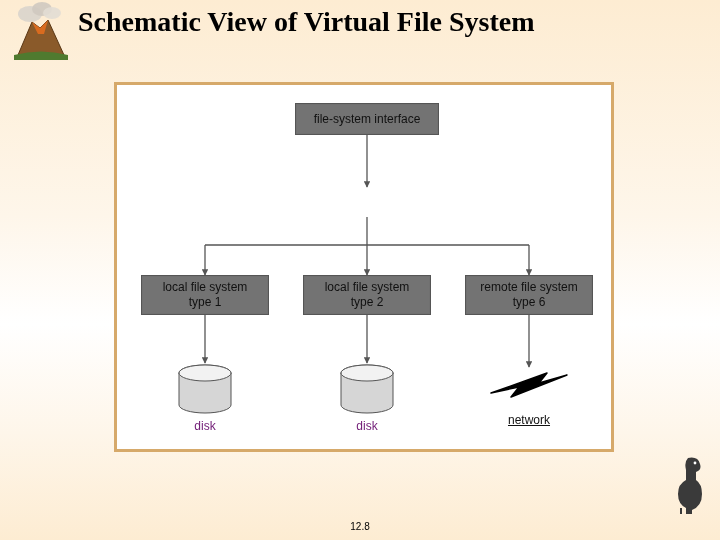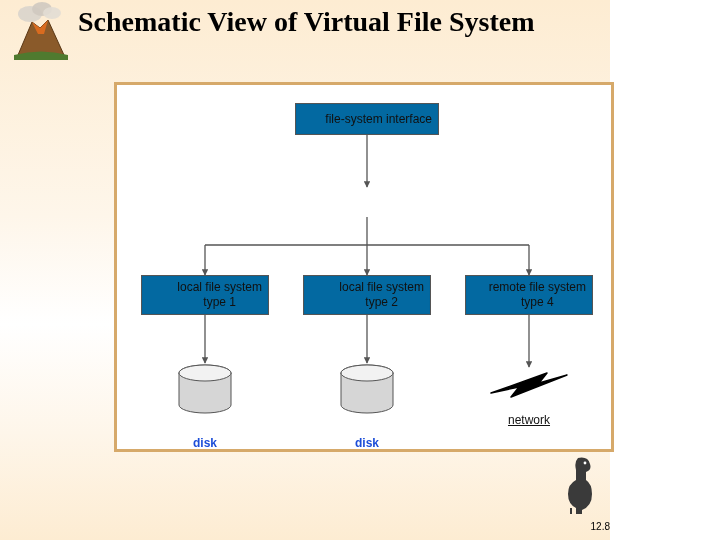--- a/index.html
+++ b/index.html
@@ -1,50 +1,50 @@
 <!DOCTYPE html>
 <html><head>
 <meta charset="utf-8">
 <style>
   * { box-sizing: border-box; margin: 0; padding: 0; }
   html, body { width: 720px; height: 540px; overflow: hidden; font-family: Arial, Helvetica, sans-serif; }
   .slide {
-    width: 610px; height: 540px; position: relative;
+    width: 720px; height: 540px; position: relative;
     background: linear-gradient(to bottom, #fdecd2 0%, #fef6ea 40%, #ffffff 60%, #fef6ea 80%, #fdecd2 100%);
   }
   .title {
     position: absolute; left: 78px; top: 6px; width: 630px;
     font-family: "Times New Roman", Times, serif;
     font-weight: bold; font-size: 28px; color: #000;
   }
   .volcano { position: absolute; left: 8px; top: 0px; width: 66px; height: 60px; }
   .dino { position: absolute; right: 10px; bottom: 26px; width: 42px; height: 60px; }
   .footer-left { position: absolute; left: 6px; bottom: 8px; font-size: 10px; color: #000; }
-  .footer-center { position: absolute; left: 0; right: 0; bottom: 8px; text-align: right; font-size: 10px; color: #000; }
+  .footer-center { position: absolute; left: 0; right: 0; bottom: 8px; text-align: center; font-size: 10px; color: #000; }
   .footer-right { position: absolute; right: 6px; bottom: 8px; font-size: 10px; color: #000; }
   .diagram-frame {
     position: absolute; left: 114px; top: 82px; width: 500px; height: 370px;
     border: 3px solid #d6a96a; background: #ffffff;
   }
   .diagram { position: relative; width: 100%; height: 100%; }
   .node {
-    position: absolute; border: 1px solid #555; background: #0369a1;
-    display: flex; align-items: center; justify-content: flex-end;
+    position: absolute; border: 1px solid #555; background: #737373;
+    display: flex; align-items: center; justify-content: center;
     text-align: center; font-size: 12px; line-height: 1.25;
     padding: 2px 6px; color: #111;
     box-shadow: inset 0 0 0 1px rgba(0,0,0,0.02);
   }
   .n-fs   { left: 178px; top: 18px;  width: 144px; height: 32px; }
   .n-vfs  { left: 178px; top: 102px; width: 144px; height: 30px; }
   .n-l1   { left: 24px;  top: 190px; width: 128px; height: 40px; }
   .n-l2   { left: 186px; top: 190px; width: 128px; height: 40px; }
   .n-r1   { left: 348px; top: 190px; width: 128px; height: 40px; }
   .cyl { position: absolute; width: 62px; }
   .cyl svg { width: 62px; height: 52px; display: block; }
-  .cyl-label { text-align: center; font-size: 12px; margin-top: 21px; color: #1d4ed8; font-weight: bold; }
+  .cyl-label { text-align: center; font-size: 12px; margin-top: 4px; color: #701a75; }
   .c1 { left: 57px;  top: 278px; }
   .c2 { left: 219px; top: 278px; }
   .net { position: absolute; left: 368px; top: 278px; width: 88px; }
   .net svg { width: 88px; height: 44px; display: block; }
   .net-label { text-align: center; font-size: 12px; margin-top: 6px; color: #111; text-decoration: underline; }
   svg.lines { position: absolute; left: 0; top: 0; width: 500px; height: 370px; pointer-events: none; }
 </style>
 </head>
 <body>
 
@@ -89,21 +89,21 @@
       <div class="node n-l1">
         <span style="white-space:pre-line">local file system
 type 1</span>
       </div>
       <div class="node n-l2">
         <span style="white-space:pre-line">local file system
 type 2</span>
       </div>
       <div class="node n-r1">
         <span style="white-space:pre-line">remote file system
-type 4</span>
+type 6</span>
       </div>
 
       <div class="cyl c1">
         <svg viewBox="0 0 62 52">
           <ellipse cx="31" cy="10" rx="26" ry="8" fill="#e8e8e8" stroke="#555"></ellipse>
           <path d="M5 10 L5 42 A26 8 0 0 0 57 42 L57 10" fill="#d6d6d6" stroke="#555"></path>
           <ellipse cx="31" cy="10" rx="26" ry="8" fill="#f2f2f2" stroke="#555"></ellipse>
         </svg>
         <div class="cyl-label">disk</div>
       </div>

